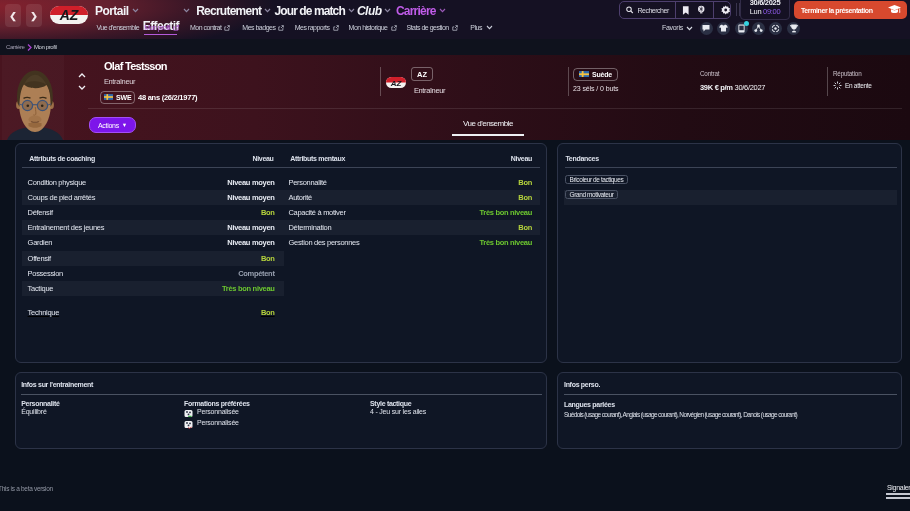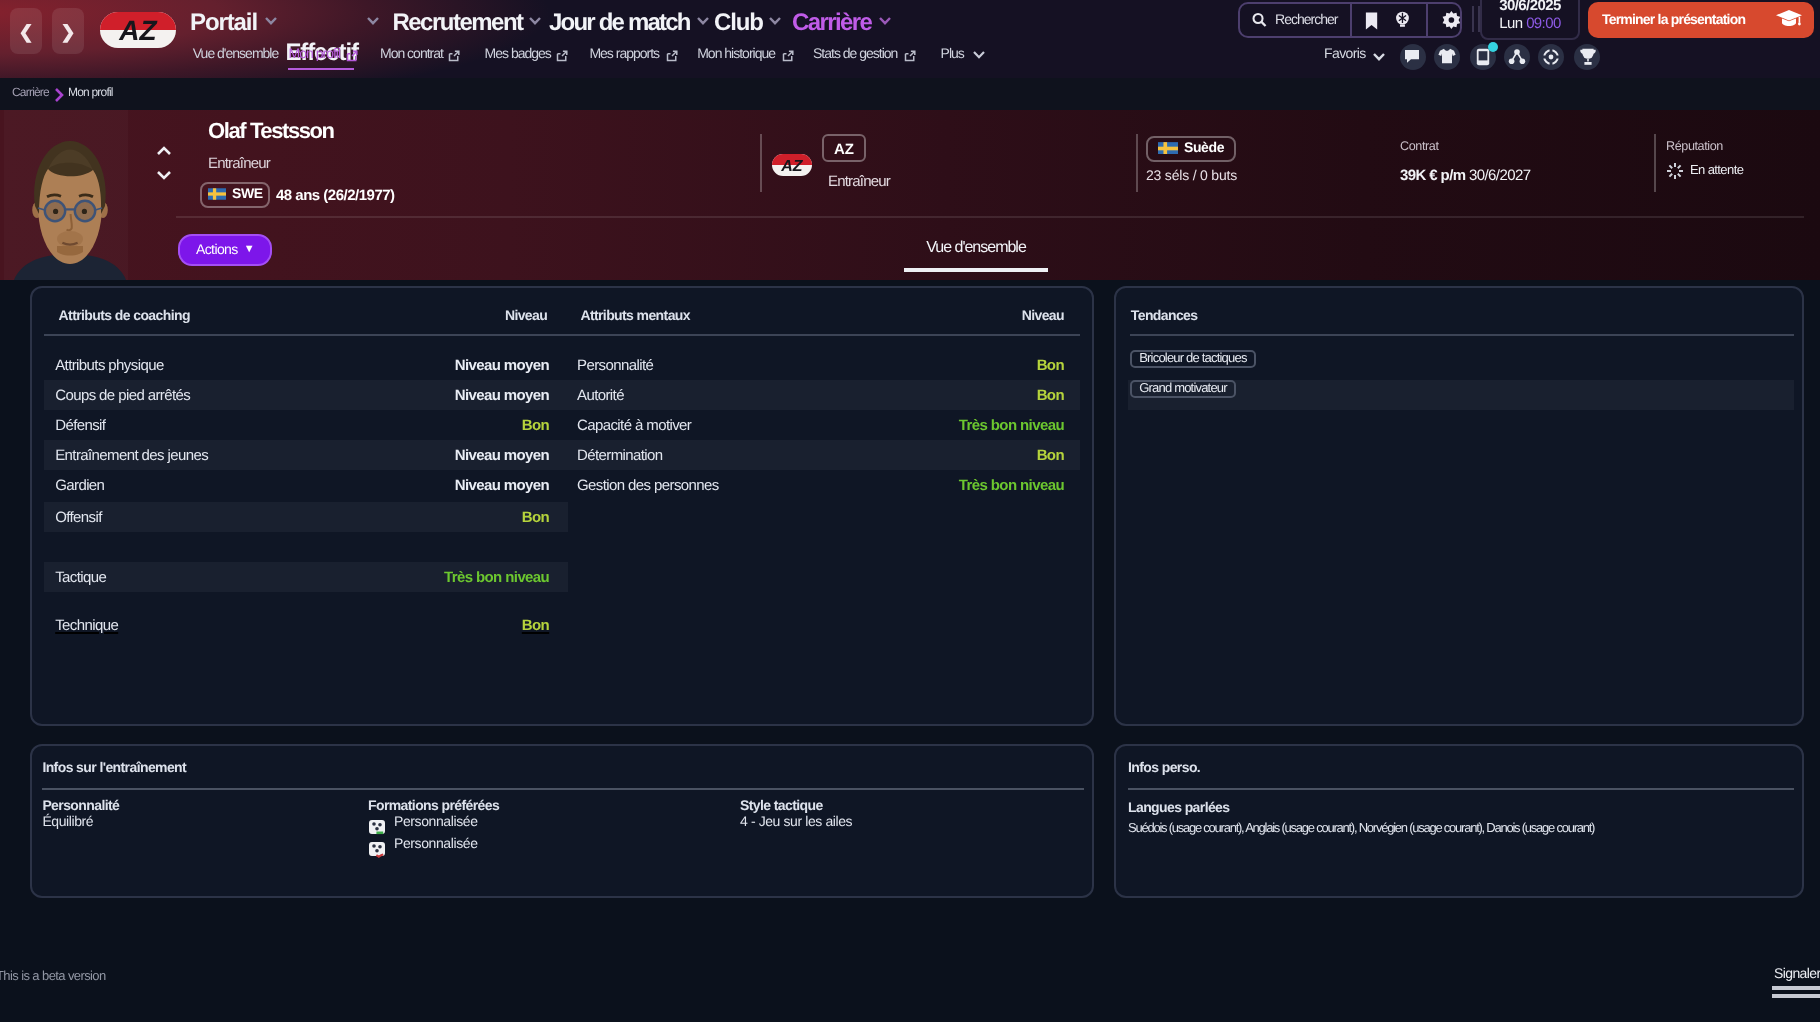--- a/index.html
+++ b/index.html
@@ -89,21 +89,21 @@
         <path d="M1 1 L3.5 3.6 L6 1" stroke="#8d87a2" stroke-width="1.2" fill="none"></path>
       </svg>
     <div class="navitem" style="left:196.2px; letter-spacing:-0.75px;">Recrutement</div>
       <svg class="nchev" style="left:263.5px;" width="7" height="5" viewBox="0 0 7 5">
         <path d="M1 1 L3.5 3.6 L6 1" stroke="#8d87a2" stroke-width="1.2" fill="none"></path>
       </svg>
     <div class="navitem" style="left:274.5px; letter-spacing:-0.9px;">Jour de match</div>
       <svg class="nchev" style="left:347.5px;" width="7" height="5" viewBox="0 0 7 5">
         <path d="M1 1 L3.5 3.6 L6 1" stroke="#8d87a2" stroke-width="1.2" fill="none"></path>
       </svg>
-    <div class="navitem" style="left:357px;">Club</div>
+    <div class="navitem" style="left:357px;font-style:italic;">Club</div>
       <svg class="nchev" style="left:384px;" width="7" height="5" viewBox="0 0 7 5">
         <path d="M1 1 L3.5 3.6 L6 1" stroke="#8d87a2" stroke-width="1.2" fill="none"></path>
       </svg>
     <div class="navitem sel" style="left:396px; letter-spacing:-0.8px;">Carrière</div>
       <svg class="nchev" style="left:438.5px;" width="7" height="5" viewBox="0 0 7 5">
         <path d="M1 1 L3.5 3.6 L6 1" stroke="#9a59b8" stroke-width="1.2" fill="none"></path>
       </svg>
 
     <span class="subitem" style="left:96.4px;">Vue d'ensemble</span>
     <span class="subitem sel" style="left:144.3px;">Mon profil
@@ -316,21 +316,21 @@
 
   <div class="card" style="left:15px; top:143px;  width:532px; height:220px;">
     <div class="ctitle" style="left:13.3px; top:10.5px;">Attributs de coaching</div>
     <div class="ctitle" style="left:5.6px; top:10.5px; width:262px; text-align:right; padding-right:10px;">Niveau</div>
     <div class="cline" style="left:5.6px; top:23.4px; width:264px;"></div>
     <div class="ctitle" style="left:274.2px; top:10.5px;">Attributs mentaux</div>
     <div class="ctitle" style="left:266.5px; top:10.5px; width:257.5px; text-align:right; padding-right:8px;">Niveau</div>
     <div class="cline" style="left:266.5px; top:23.4px; width:257.5px;"></div>
 
     <div class="row" style="left:5.6px; top:31px; width:262px;">
-        <span class="lbl">Attributs physique</span>
+        <span class="lbl">Condition physique</span>
         <span class="val v-white">Niveau moyen</span>
       </div>
     <div class="row stripe" style="left:5.6px; top:46.1px; width:262px;">
         <span class="lbl">Coups de pied arrêtés</span>
         <span class="val v-white">Niveau moyen</span>
       </div>
     <div class="row" style="left:5.6px; top:61.2px; width:262px;">
         <span class="lbl">Défensif</span>
         <span class="val v-bon">Bon</span>
       </div>
@@ -338,20 +338,24 @@
         <span class="lbl">Entraînement des jeunes</span>
         <span class="val v-white">Niveau moyen</span>
       </div>
     <div class="row" style="left:5.6px; top:91.4px; width:262px;">
         <span class="lbl">Gardien</span>
         <span class="val v-white">Niveau moyen</span>
       </div>
     <div class="row stripe" style="left:5.6px; top:106.5px; width:262px;">
         <span class="lbl">Offensif</span>
         <span class="val v-bon">Bon</span>
+      </div>
+    <div class="row" style="left:5.6px; top:121.6px; width:262px;">
+        <span class="lbl">Possession</span>
+        <span class="val v-comp">Compétent</span>
       </div>
     <div class="row stripe" style="left:5.6px; top:136.7px; width:262px;">
         <span class="lbl">Tactique</span>
         <span class="val v-tres">Très bon niveau</span>
       </div>
     <div class="row" style="left:5.6px; top:161px; width:262px;text-decoration:underline;">
         <span class="lbl">Technique</span>
         <span class="val v-bon">Bon</span>
       </div>
 

